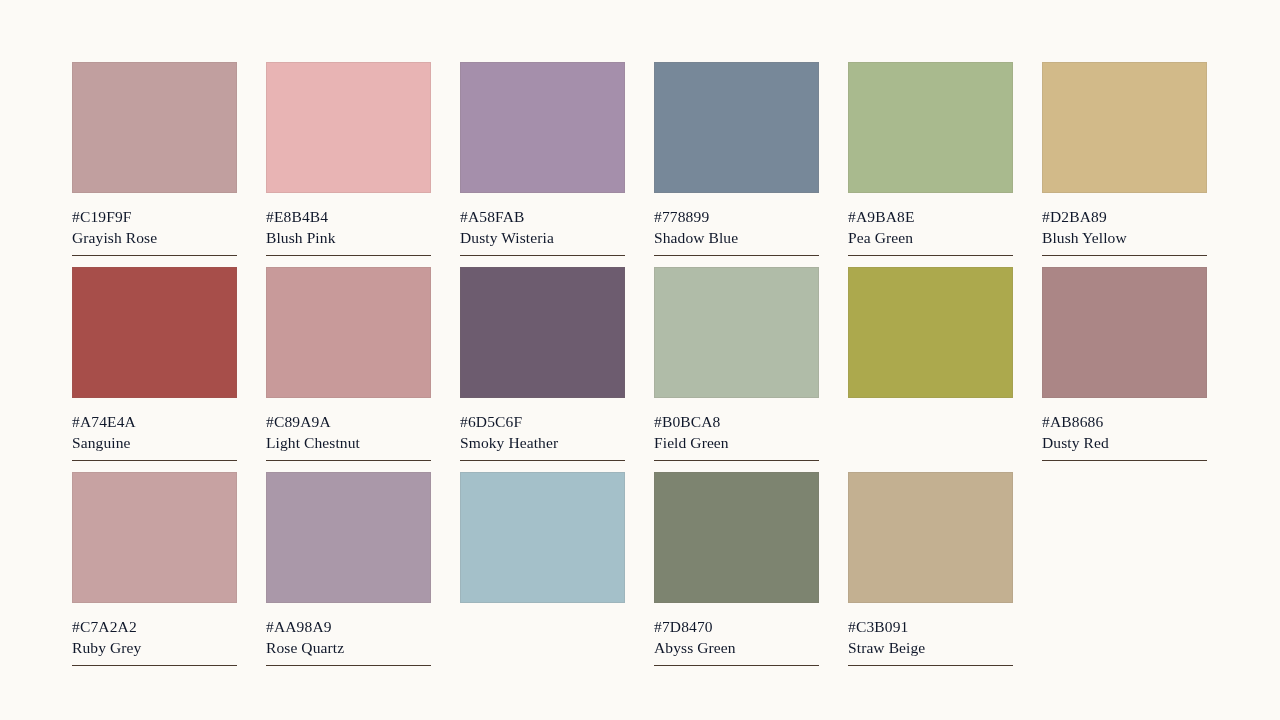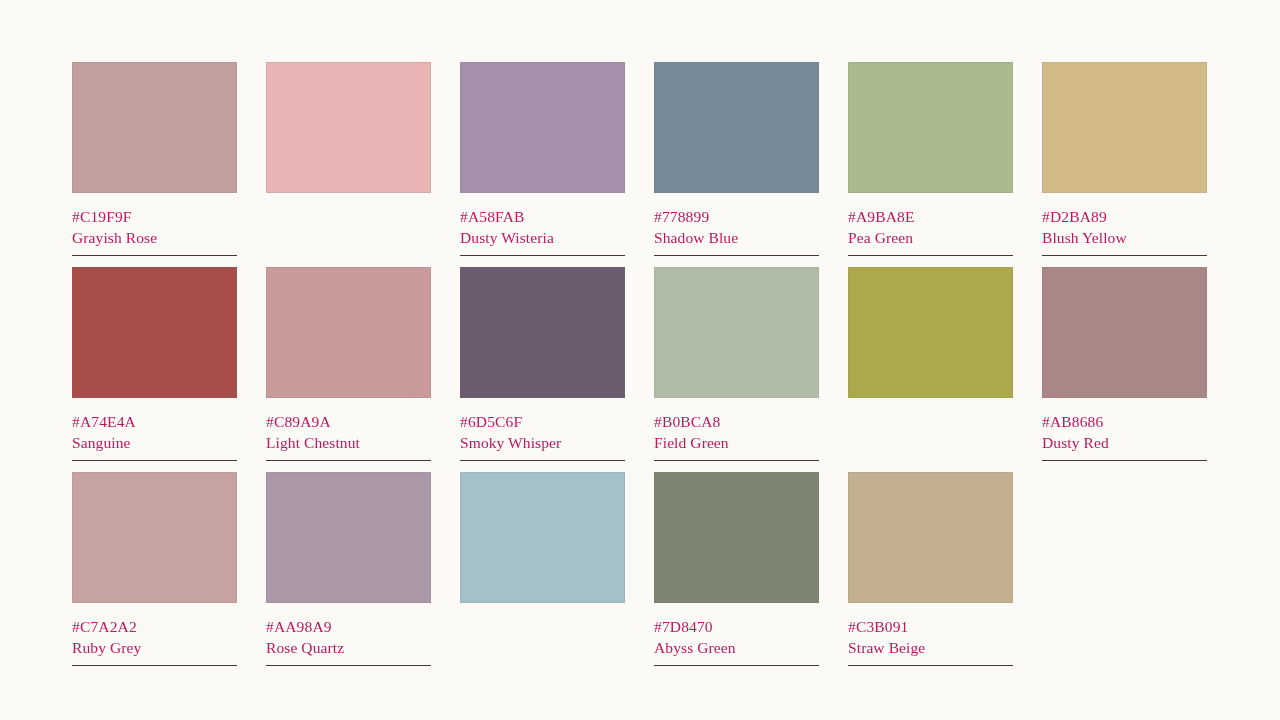--- a/index.html
+++ b/index.html
@@ -36,21 +36,21 @@
     border: 1px solid rgba(120, 110, 100, 0.13);
   }
   .swatch-meta {
     padding-top: 14px;
     padding-bottom: 7px;
     border-bottom: 1.4px solid #4A3A2E;
   }
   .swatch-hex,
   .swatch-name {
     display: block;
-    color: #be185d;
+    color: #0f172a;
     font-size: 15.5px;
     line-height: 20.5px;
     letter-spacing: 0.15px;
     white-space: nowrap;
   }
   .swatch-name {
     letter-spacing: 0.1px;
   }
 </style>
 </head>
@@ -59,20 +59,24 @@
 <div id="palette-grid">
     <div class="swatch-card">
       <div class="swatch-chip" style="background-color: rgb(193, 159, 159);"></div>
       <div class="swatch-meta">
         <span class="swatch-hex">#C19F9F</span>
         <span class="swatch-name">Grayish Rose</span>
       </div>
     </div>
     <div class="swatch-card">
       <div class="swatch-chip" style="background-color: rgb(232, 180, 180);"></div>
+      <div class="swatch-meta">
+        <span class="swatch-hex">#E8B4B4</span>
+        <span class="swatch-name">Blush Pink</span>
+      </div>
     </div>
     <div class="swatch-card">
       <div class="swatch-chip" style="background-color: rgb(165, 143, 171);"></div>
       <div class="swatch-meta">
         <span class="swatch-hex">#A58FAB</span>
         <span class="swatch-name">Dusty Wisteria</span>
       </div>
     </div>
     <div class="swatch-card">
       <div class="swatch-chip" style="background-color: rgb(119, 136, 153);"></div>
@@ -106,21 +110,21 @@
       <div class="swatch-chip" style="background-color: rgb(200, 154, 154);"></div>
       <div class="swatch-meta">
         <span class="swatch-hex">#C89A9A</span>
         <span class="swatch-name">Light Chestnut</span>
       </div>
     </div>
     <div class="swatch-card">
       <div class="swatch-chip" style="background-color: rgb(109, 92, 111);"></div>
       <div class="swatch-meta">
         <span class="swatch-hex">#6D5C6F</span>
-        <span class="swatch-name">Smoky Whisper</span>
+        <span class="swatch-name">Smoky Heather</span>
       </div>
     </div>
     <div class="swatch-card">
       <div class="swatch-chip" style="background-color: rgb(176, 188, 168);"></div>
       <div class="swatch-meta">
         <span class="swatch-hex">#B0BCA8</span>
         <span class="swatch-name">Field Green</span>
       </div>
     </div>
     <div class="swatch-card">

